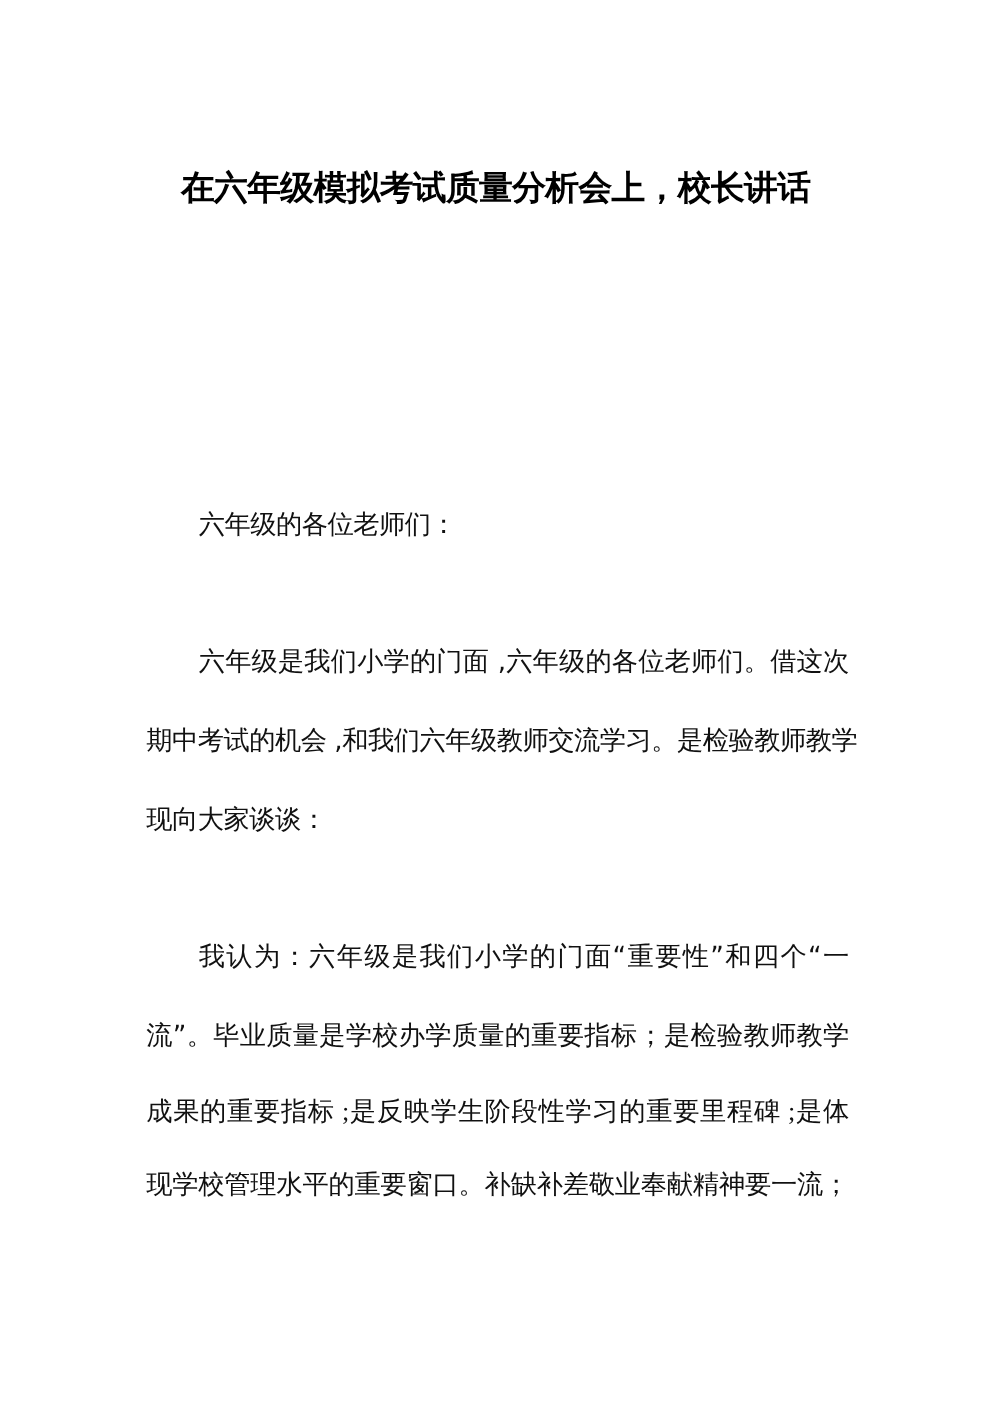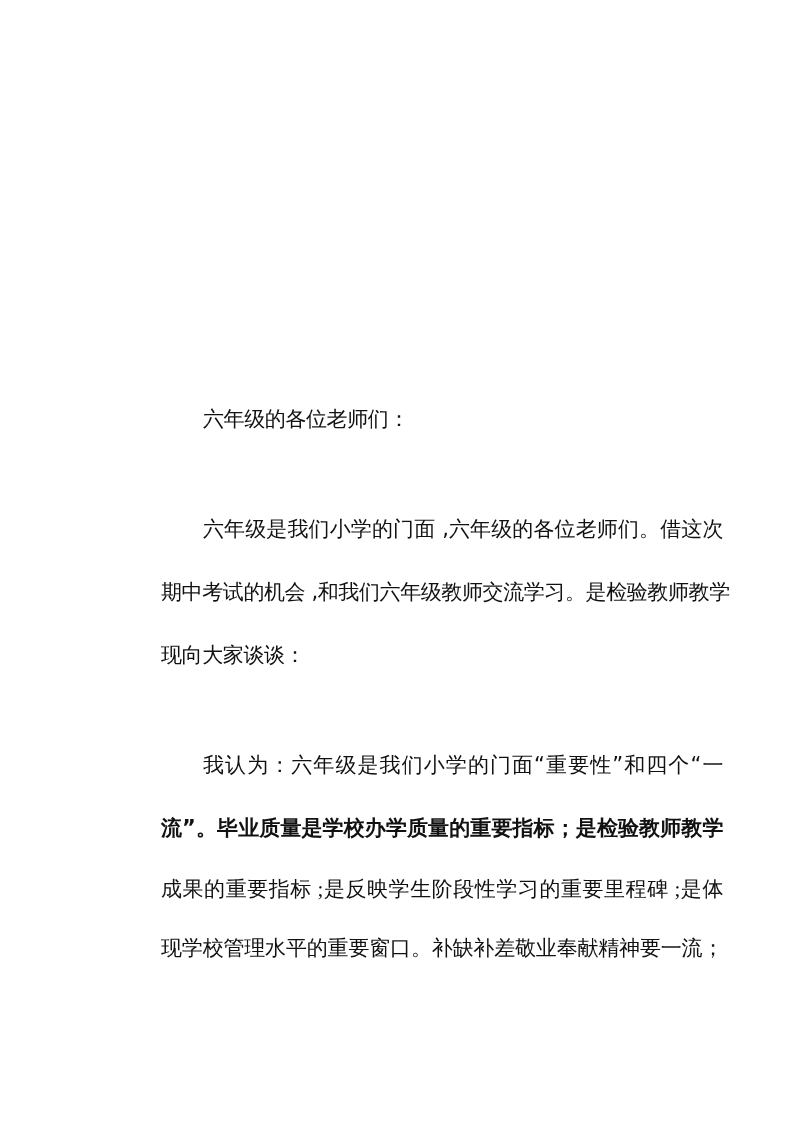--- a/index.html
+++ b/index.html
@@ -47,41 +47,41 @@
       position: absolute;
       left: 0;
       width: 562px;
       height: 30px;
       line-height: 30px;
       white-space: nowrap;
       overflow: visible;
       text-align: justify;
       text-align-last: justify;
       letter-spacing: -0.4px;
-      margin-left: 44px;
     }
     .line.indent { padding-left: 42px; width: 520px; }
     .line.last { text-align-last: left; }
   </style>
 </head>
 <body>
 
 <div class="page">
 
+  <div class="title t1">在六年级模拟考试质量分析会上，校长讲话</div>
 
   <div class="body-text" style="top:404px;">
     <div class="line indent last" style="top:0px;">六年级的各位老师们：</div>
   </div>
 
   <div class="body-text" style="top:514px;">
     <div class="line indent" style="top:0px;">六年级是我们小学的门面 ,六年级的各位老师们。借这次</div>
     <div class="line" style="top:63px;">期中考试的机会 ,和我们六年级教师交流学习。是检验教师教学</div>
     <div class="line last" style="top:126px;">现向大家谈谈：</div>
   </div>
 
   <div class="body-text" style="top:750px;">
     <div class="line indent" style="top:0px;">我认为：六年级是我们小学的门面“重要性”和四个“一</div>
-    <div class="line" style="top:63px;font-weight:bold;">流”。毕业质量是学校办学质量的重要指标；是检验教师教学</div>
+    <div class="line" style="top:63px;">流”。毕业质量是学校办学质量的重要指标；是检验教师教学</div>
     <div class="line" style="top:124px;font-family:Liberation Serif, serif;">成果的重要指标 ;是反映学生阶段性学习的重要里程碑 ;是体</div>
     <div class="line" style="top:185px;font-family:Liberation Mono, monospace;">现学校管理水平的重要窗口。补缺补差敬业奉献精神要一流；</div>
   </div>
 
 </div>
 
 </body></html>

